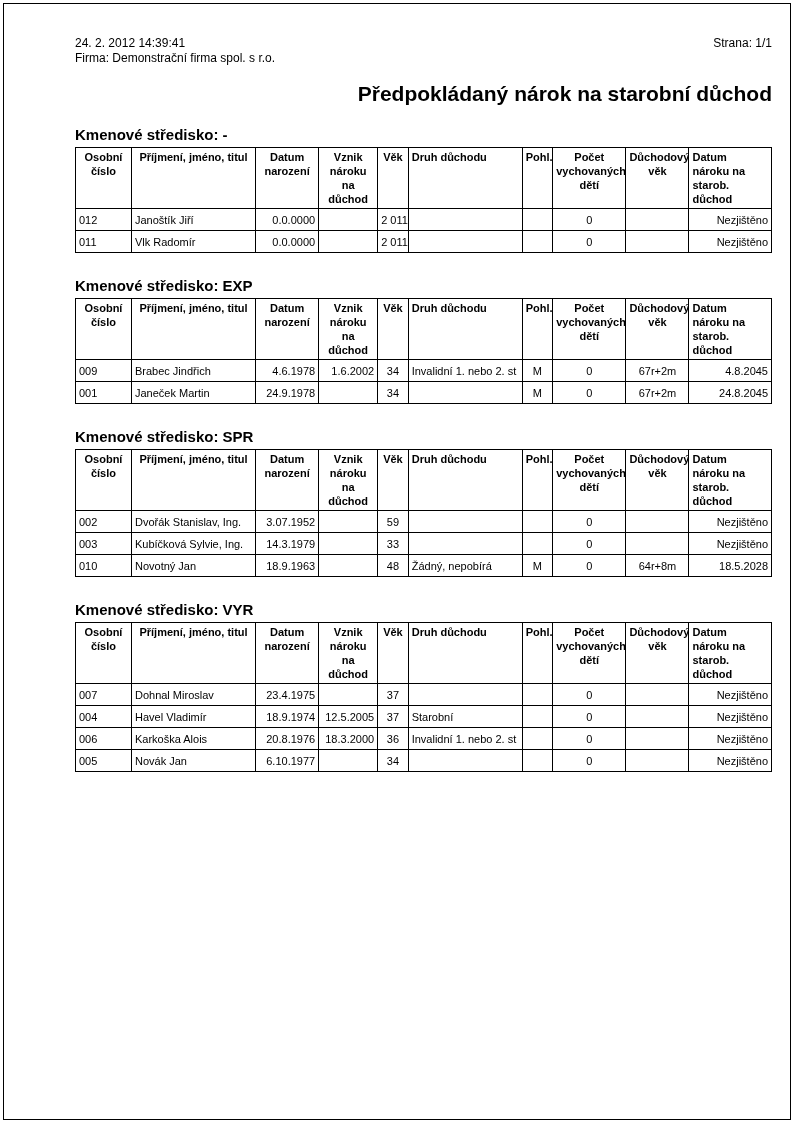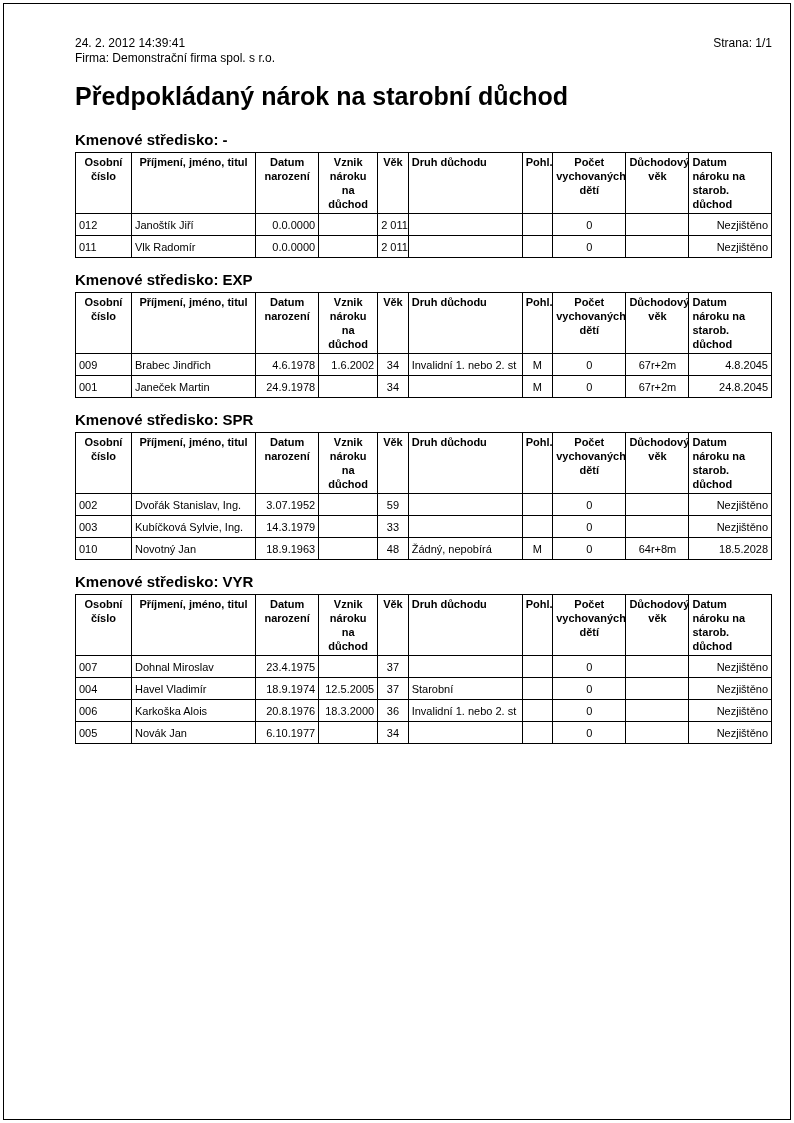--- a/index.html
+++ b/index.html
@@ -11,24 +11,24 @@
   .page-frame {
     position: absolute; left: 3px; top: 3px; right: 3px; bottom: 3px;
     border: 1px solid #000;
   }
   .content {
     position: absolute; left: 75px; right: 22px; top: 36px;
   }
   .report-header { position: relative; font-size: 12px; line-height: 15px; }
   .page-label { position: absolute; right: 0; top: 0; }
   .report-title {
-    text-align: left; font-size: 25px; font-weight: bold;
+    text-align: right; font-size: 21px; font-weight: bold;
     margin-top: 16px; margin-bottom: 20px;
   }
-  .section { margin-bottom: 13px; }
+  .section { margin-bottom: 24px; }
   .section-heading { font-size: 15px; font-weight: bold; margin-bottom: 4px; }
   table {
     width: 100%; border-collapse: collapse; table-layout: fixed;
     font-size: 11px;
   }
   col.c0 { width: 55px; }  col.c1 { width: 122px; }
   col.c2 { width: 62px; }  col.c3 { width: 58px; }
   col.c4 { width: 30px; }  col.c5 { width: 112px; }
   col.c6 { width: 30px; }  col.c7 { width: 72px; }
   col.c8 { width: 62px; }  col.c9 { width: 81px; }

